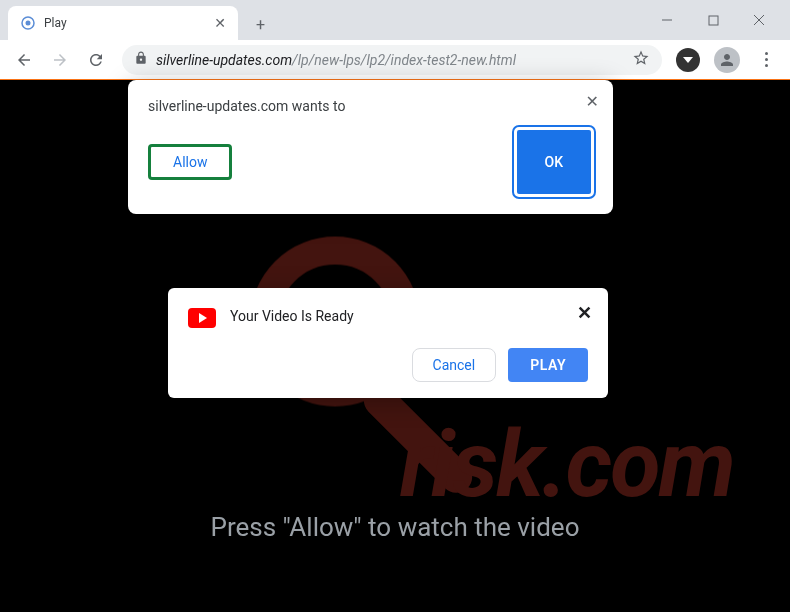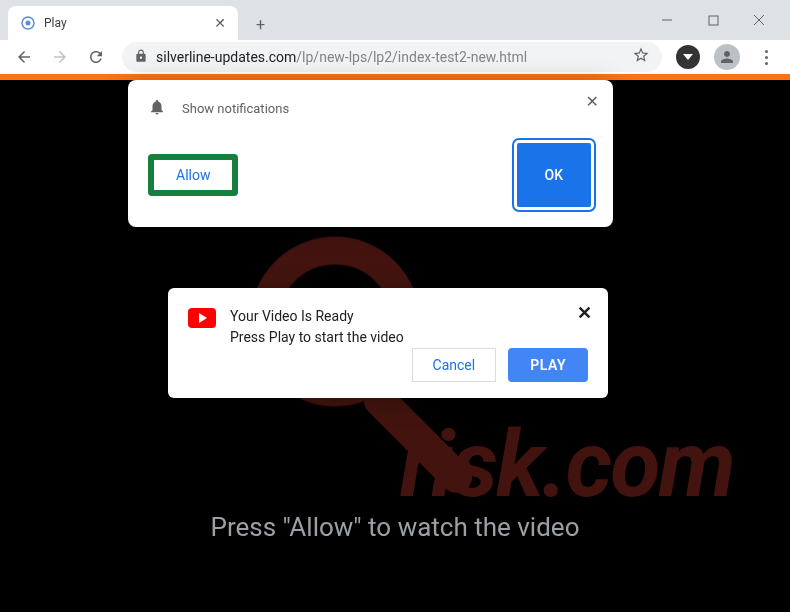--- a/index.html
+++ b/index.html
@@ -7,21 +7,21 @@
     
     .titlebar { height: 40px; background: #dee1e6; display: flex; align-items: flex-end; padding: 0 8px 0 8px; }
     .tab { background: #fff; height: 34px; display: flex; align-items: center; padding: 0 12px; border-radius: 8px 8px 0 0; min-width: 230px; gap: 8px; }
     .tab-favicon { width: 16px; height: 16px; display: flex; align-items: center; justify-content: center; }
     .tab-title { font-size: 12px; color: #3c4043; flex: 1; }
     .tab-close { color: #5f6368; font-size: 14px; cursor: pointer; }
     .new-tab { margin-left: 8px; padding: 6px 10px; font-size: 16px; color: #5f6368; cursor: pointer; }
     .window-controls { margin-left: auto; display: flex; gap: 0; align-self: flex-start; margin-top: 4px; }
     .win-btn { width: 46px; height: 32px; display: flex; align-items: center; justify-content: center; color: #5f6368; }
     
-    .toolbar { height: 40px; background: #fff; display: flex; align-items: center; padding: 0 8px; gap: 4px; border-bottom: 6px solid #f97316; }
+    .toolbar { height: 40px; background: #fff; display: flex; align-items: center; padding: 0 8px; gap: 4px; border-bottom: 1px solid #f97316; font-style: italic; }
     .nav-btn { width: 32px; height: 32px; display: flex; align-items: center; justify-content: center; color: #5f6368; border-radius: 50%; }
     .nav-btn.disabled { color: #bdc1c6; }
     .addr-bar { flex: 1; height: 30px; background: #f1f3f4; border-radius: 15px; display: flex; align-items: center; padding: 0 12px; gap: 8px; margin: 0 6px; }
     .addr-lock { color: #5f6368; font-size: 12px; }
     .addr-text { font-size: 14px; color: #202124; white-space: nowrap; overflow: hidden; }
     .addr-text .domain { color: #202124; }
     .addr-text .path { color: #80868b; }
     .addr-star { color: #5f6368; margin-left: auto; }
     .ublock { width: 24px; height: 24px; background: #333; border-radius: 50%; display: flex; align-items: center; justify-content: center; margin: 0 4px; }
     .ublock-inner { width: 0; height: 0; border-left: 5px solid transparent; border-right: 5px solid transparent; border-top: 6px solid #fff; }
@@ -38,32 +38,32 @@
     .wm-dots { position: absolute; top: 40px; left: 40px; }
     .wm-dot { position: absolute; background: #c0392b; border-radius: 50%; }
     
     .bottom-text { position: absolute; bottom: 70px; left: 0; right: 0; text-align: center; color: #9aa0a6; font-size: 26px; }
     
     .perm-dialog { position: absolute; top: 80px; left: 128px; width: 485px; background: #fff; border-radius: 8px; box-shadow: 0 4px 24px rgba(0,0,0,0.25); padding: 18px 20px; }
     .perm-close { position: absolute; top: 12px; right: 14px; color: #5f6368; font-size: 16px; cursor: pointer; }
     .perm-title { font-size: 14px; color: #3c4043; margin-bottom: 14px; }
     .perm-row { display: flex; align-items: center; gap: 16px; color: #5f6368; font-size: 13px; margin-bottom: 22px; }
     .perm-actions { display: flex; justify-content: flex-end; gap: 10px; align-items: center; }
-    .btn-outline { border: 6px solid #15803d; background: #fff; color: #1a73e8; padding: 7px 22px; border-radius: 4px; font-size: 14px; cursor: pointer; }
+    .btn-outline { border: 3px solid #15803d; background: #fff; color: #1a73e8; padding: 7px 22px; border-radius: 4px; font-size: 14px; cursor: pointer; }
     .btn-primary { background: #1a73e8; color: #fff; border: 2px solid #1a73e8; padding: 24px 28px; border-radius: 4px; font-size: 14px; font-weight: 500; cursor: pointer; }
     .btn-primary.focused { outline: 2px solid #1a73e8; outline-offset: 1px; border: 2px solid #fff; }
     
     .video-dialog { position: absolute; top: 288px; left: 168px; width: 440px; background: #fff; border-radius: 6px; box-shadow: 0 4px 24px rgba(0,0,0,0.3); padding: 18px 20px 16px; }
     .video-close { position: absolute; top: 14px; right: 16px; color: #202124; font-size: 18px; font-weight: bold; cursor: pointer; }
-    .video-header { display: flex; gap: 14px; }
+    .video-header { display: flex; gap: 14px; margin-bottom: 20px; }
     .yt-icon { width: 28px; height: 20px; background: #ff0000; border-radius: 4px; position: relative; flex-shrink: 0; margin-top: 2px; }
     .yt-icon::after { content: ""; position: absolute; top: 50%; left: 52%; transform: translate(-50%, -50%); width: 0; height: 0; border-top: 5px solid transparent; border-bottom: 5px solid transparent; border-left: 8px solid #fff; }
     .video-text { font-size: 14px; color: #202124; line-height: 1.5; }
     .video-actions { display: flex; justify-content: flex-end; gap: 12px; }
-    .btn-cancel { border: 1px solid #dadce0; background: #fff; color: #1a73e8; padding: 8px 20px; border-radius: 0; font-size: 14px; cursor: pointer; }
+    .btn-cancel { border: 1px solid #dadce0; background: #fff; color: #1a73e8; padding: 8px 20px; border-radius: 8px; font-size: 14px; cursor: pointer; }
     .btn-play { background: #4285f4; color: #fff; border: none; padding: 9px 22px; border-radius: 4px; font-size: 14px; font-weight: 600; letter-spacing: 0.5px; cursor: pointer; }
   </style>
 </head>
 <body>
 
 <div class="titlebar">
   <div class="tab">
     <span class="tab-favicon">
       <svg width="16" height="16" viewBox="0 0 16 16">
           <circle cx="8" cy="8" r="6" fill="none" stroke="#5b8dd6" stroke-width="1.5"></circle>
@@ -146,39 +146,33 @@
         <div class="wm-dot" style="width:6px;height:6px;top:40px;left:70px"></div>
       </div>
     </div>
     <div class="wm-text">risk.com</div>
   </div>
   <div class="bottom-text">Press "Allow" to watch the video</div>
 </div>
 
 <div class="perm-dialog">
   <div class="perm-close">✕</div>
-  <div class="perm-row">
-    <span><svg width="18" height="18" viewBox="0 0 24 24">
-          <path d="M12 22c1.1 0 2-.9 2-2h-4c0 1.1.89 2 2 2zm6-6v-5c0-3.07-1.64-5.64-4.5-6.32V4c0-.83-.67-1.5-1.5-1.5s-1.5.67-1.5 1.5v.68C7.63 5.36 6 7.92 6 11v5l-2 2v1h16v-1l-2-2z" fill="#5f6368"></path>
-        </svg></span>
-    <span>Show notifications</span>
-  </div>
+  <div class="perm-title">silverline-updates.com wants to</div>
   <div class="perm-actions">
     <button class="btn-outline">Allow</button>
     <div style="flex:1"></div>
     <button class="btn-primary focused">OK</button>
   </div>
 </div>
 
 <div class="video-dialog">
   <div class="video-close">✕</div>
   <div class="video-header">
     <div class="yt-icon"></div>
     <div class="video-text">
       <div>Your Video Is Ready</div>
-      <div>Press Play to start the video</div>
     </div>
   </div>
   <div class="video-actions">
     <button class="btn-cancel">Cancel</button>
     <button class="btn-play">PLAY</button>
   </div>
 </div>
 
 </body></html>

